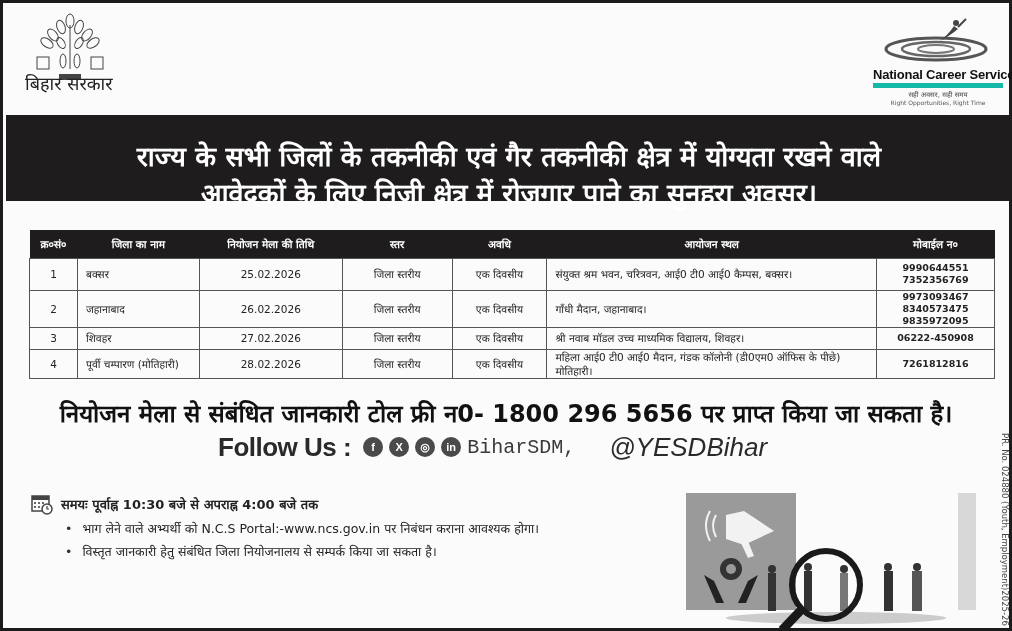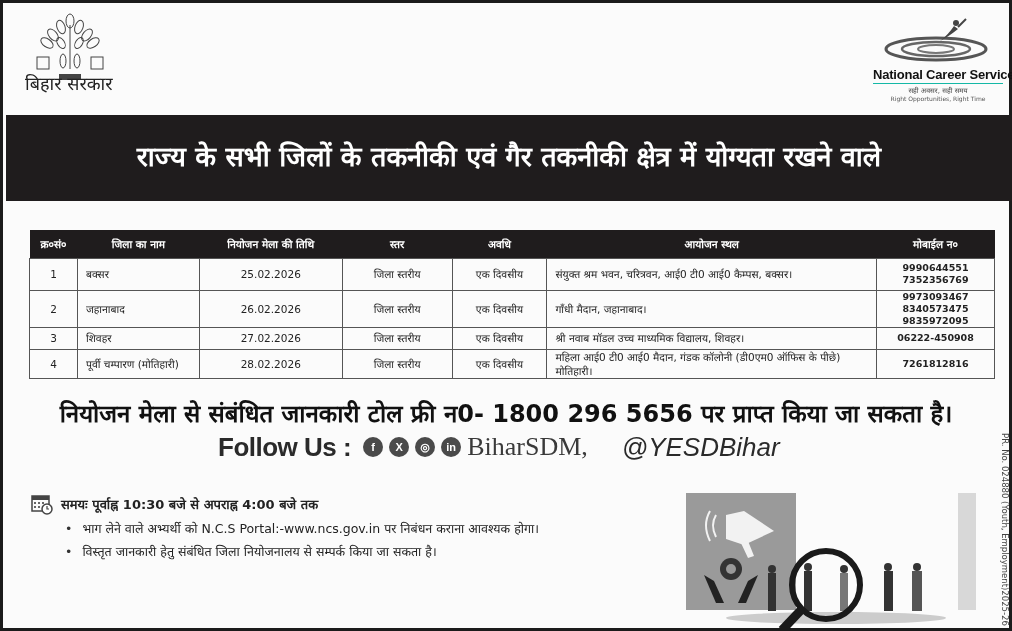--- a/index.html
+++ b/index.html
@@ -11,21 +11,21 @@
     
     .header { position: absolute; left: 0; top: 0; width: 1006px; height: 110px; }
     .bihar-logo { position: absolute; left: 22px; top: 8px; width: 90px; height: 72px; }
     .bihar-label { position: absolute; left: 22px; top: 68px; font-size: 18px; color: #222; }
     .titles { position: absolute; left: 230px; top: 6px; width: 560px; text-align: center; }
     .title1 { font-size: 25px; font-weight: bold; line-height: 32px; color: #111; }
     .title2 { font-size: 19px; font-weight: bold; line-height: 26px; color: #222; }
     .title3 { font-size: 23px; font-weight: bold; line-height: 30px; color: #111; }
     .ncs-logo { position: absolute; left: 870px; top: 14px; width: 130px; height: 90px; text-align: center; }
     .ncs-graphic { width: 120px; height: 46px; margin: 0 auto; }
-    .ncs-name { font-family: "Liberation Sans", sans-serif; font-weight: bold; font-size: 13px; letter-spacing: -0.2px; color: #111; border-bottom: 1px solid #14b8a6; padding-bottom: 1px; white-space: nowrap; }
+    .ncs-name { font-family: "Liberation Sans", sans-serif; font-weight: bold; font-size: 13px; letter-spacing: -0.2px; color: #111; border-bottom: 5px solid #14b8a6; padding-bottom: 1px; white-space: nowrap; }
     .ncs-tag1 { font-size: 7px; color: #444; margin-top: 2px; }
     .ncs-tag2 { font-size: 6px; color: #555; }
 
     
     .banner { position: absolute; left: 3px; top: 112px; width: 1006px; height: 86px; background: #1f1c1d; color: #fff; text-align: center; padding-top: 23px; }
     .banner-line { font-size: 27px; font-weight: bold; line-height: 37px; white-space: nowrap; }
 
     
     .schedule { position: absolute; left: 26px; top: 227px; width: 966px; border-collapse: collapse; font-size: 10.5px; }
     .schedule th { background: #1f1c1d; color: #fff; font-weight: bold; height: 28px; font-size: 10.5px; border: none; margin-top: 12px; }
@@ -35,21 +35,21 @@
     .schedule tr.r1 td { height: 32px; }
     .schedule tr.r2 td { height: 34px; }
     .schedule tr.r3 td { height: 22px; }
     .schedule tr.r4 td { height: 28px; }
 
     
     .tollfree { position: absolute; left: 0; top: 393px; width: 1006px; text-align: center; font-size: 24px; font-weight: bold; color: #111; white-space: nowrap; }
     .follow { position: absolute; left: 215px; top: 427px; height: 34px; display: flex; align-items: center; gap: 6px; }
     .follow-label { font-family: "Liberation Sans", sans-serif; font-size: 26px; font-weight: bold; color: #2a2a2a; margin-right: 6px; letter-spacing: -0.5px; }
     .soc-icon { width: 20px; height: 20px; border-radius: 50%; background: #4a4a4a; color: #fff; font-size: 11px; font-weight: bold; display: flex; align-items: center; justify-content: center; font-family: "Liberation Sans", sans-serif; }
-    .handle { font-family: Liberation Serif, serif; font-size: 26px; color: #3a3a3a; }
+    .handle { font-family: Liberation Mono, monospace; font-size: 20px; color: #3a3a3a; }
     .handle2 { font-family: "Liberation Sans", sans-serif; font-size: 26px; color: #2a2a2a; margin-left: 28px; font-style: italic; }
 
     
     .timing { position: absolute; left: 28px; top: 490px; display: flex; align-items: center; gap: 8px; }
     .cal-icon { width: 22px; height: 22px; }
     .timing-text { font-size: 13px; font-weight: bold; color: #222; }
     .notes { position: absolute; left: 62px; top: 514px; list-style: none; }
     .notes li { font-size: 12.5px; color: #222; line-height: 23px; white-space: nowrap; }
     .notes li::before { content: "•"; margin-right: 10px; color: #333; }
 
@@ -96,20 +96,21 @@
         <path d="M80 10 L88 2" stroke="#444" stroke-width="2"></path>
       </svg>
       <div class="ncs-name">National Career Service</div>
       <div class="ncs-tag1">सही अवसर, सही समय</div>
       <div class="ncs-tag2">Right Opportunities, Right Time</div>
     </div>
   </div>
 
   <div class="banner">
     <div class="banner-line">राज्य के सभी जिलों के तकनीकी एवं गैर तकनीकी क्षेत्र में योग्यता रखने वाले</div>
+    <div class="banner-line">आवेदकों के लिए निजी क्षेत्र में रोजगार पाने का सुनहरा अवसर।</div>
   </div>
 
   <table class="schedule">
     <colgroup>
       <col style="width:48px">
         <col style="width:122px">
         <col style="width:143px">
         <col style="width:110px">
         <col style="width:95px">
         <col style="width:330px">

